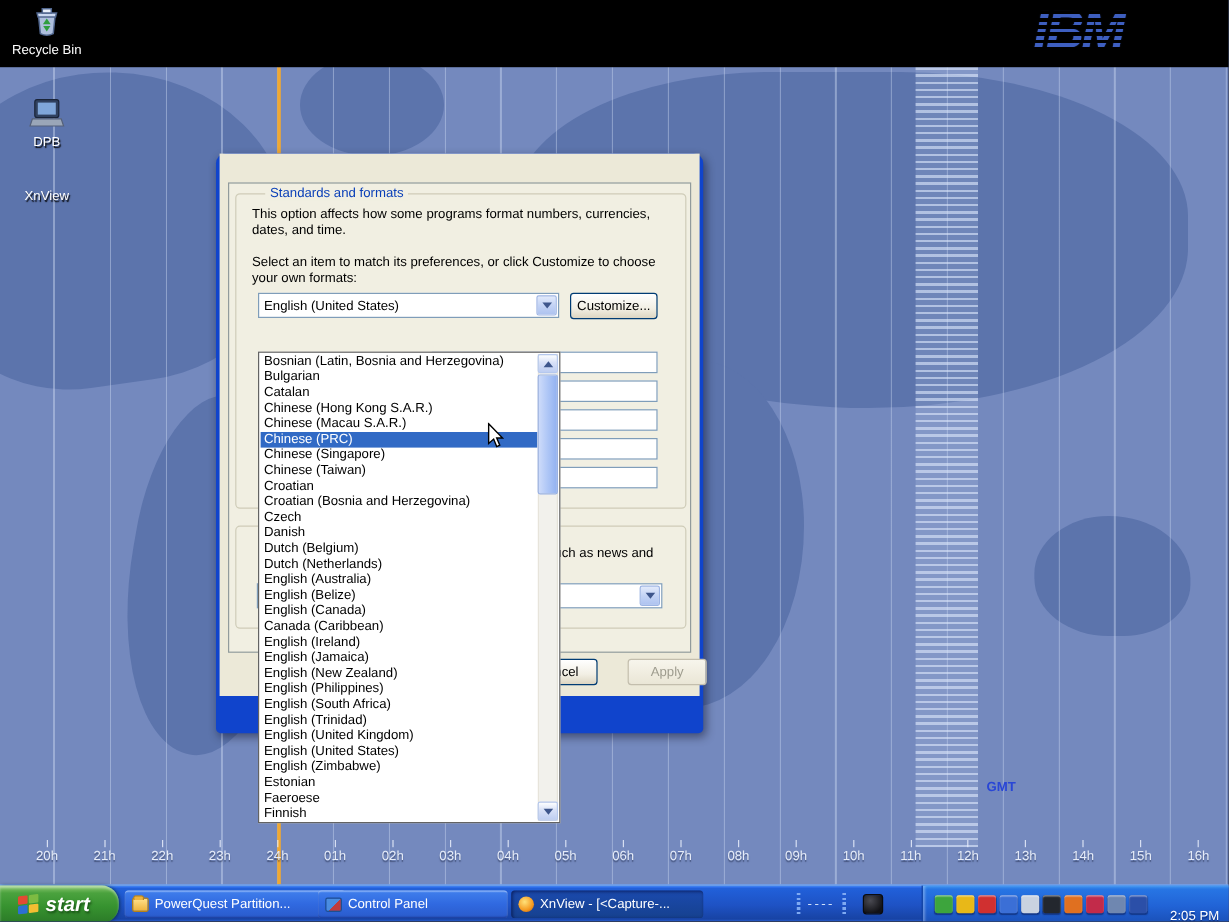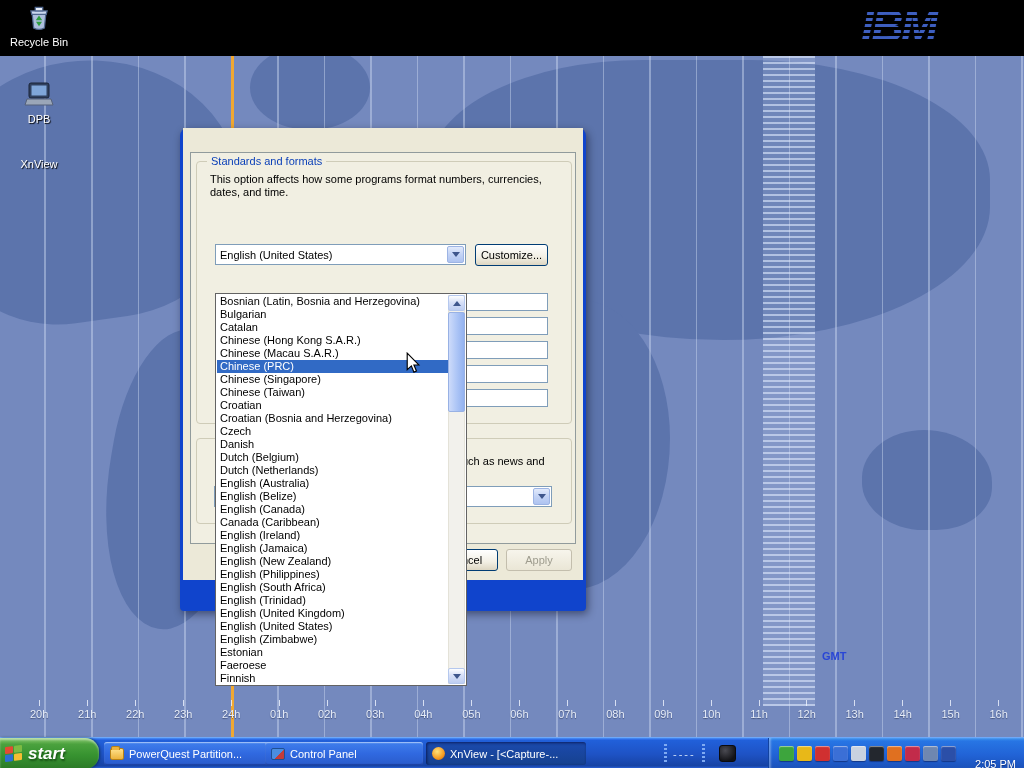--- a/index.html
+++ b/index.html
@@ -52,38 +52,38 @@
   .dlgbody { position:relative; width:400px; height:452px; background:#ECE9D8; font-size:11px; color:#000; }
 
   .tabs { position:absolute; left:9px; top:3px; display:flex; align-items:flex-end; z-index:3; }
   .tab { height:19px; padding:3px 8px 0 8px; margin-right:2px; border:1px solid #919B9C; border-bottom:none;
     border-radius:3px 3px 0 0; background:linear-gradient(180deg,#FCFBF5,#EAE6D4); cursor:pointer; }
   .tab.selected { height:23px; padding-top:4px; background:#F1EFE2; border-top:2px solid #E5902A; position:relative; z-index:4; }
   .tabpage { position:absolute; left:7px; top:24px; width:386px; height:392px;
     border:1px solid #919B9C; background:#F1EFE2; z-index:1; }
 
   .groupbox { position:absolute; border:1px solid #CFCCB8; border-radius:4px; z-index:2; }
-  .grouplabel { position:absolute; top:-7px; left:10px; background:#F1EFE2; padding:0 4px; color:#0A3FB8; }
+  .grouplabel { position:absolute; top:-7px; left:24px; background:#F1EFE2; padding:0 4px; color:#0A3FB8; }
 
   .dlgtext { position:absolute; z-index:2; line-height:13px; }
 
   .combo { position:absolute; height:21px; background:#fff; border:1px solid #7F9DB9; z-index:2;
     display:flex; align-items:center; }
   .combo .val { flex:1; padding-left:4px; white-space:nowrap; overflow:hidden; }
   .combo .drop { width:17px; height:17px; margin:1px; border:1px solid #9DB4E4; border-radius:2px;
     background:linear-gradient(180deg,#E2EAFB,#C3D3F5 50%,#AEC3F0); display:flex; align-items:center; justify-content:center; }
   .arrow-dn { width:0; height:0; border-left:4px solid transparent; border-right:4px solid transparent;
     border-top:5px solid #3E568C; }
   .arrow-up { width:0; height:0; border-left:4px solid transparent; border-right:4px solid transparent;
     border-bottom:5px solid #3E568C; }
 
   .xpbtn { position:absolute; height:22px; border:1px solid #003C74; border-radius:3px; z-index:2;
     background:linear-gradient(180deg,#FFFFFF,#F2EFE4 60%,#DDD6C2); font-size:11px; text-align:center;
     line-height:20px; color:#000; cursor:pointer; }
-  .xpbtn.disabled { border-color:#C3BEAD; color:#9E9C8E; background:linear-gradient(180deg,#F7F5EC,#EAE6D6); cursor:default; }
+  .xpbtn.disabled { border-color:#C3BEAD; color:#9E9C8E; background:linear-gradient(180deg,#F7F5EC,#EAE6D6); cursor:default;margin-left:17px; }
 
   .sampleinput { position:absolute; height:18px; background:#fff; border:1px solid #7F9DB9; z-index:2; }
 
   
   .droplist { position:absolute; left:215px; top:293px; width:252px; height:393px; z-index:12;
     background:#fff; border:1px solid #636363; }
   .rows { position:absolute; left:1px; top:1px; right:18px; bottom:1px; overflow:hidden; }
   .row { height:13px; line-height:13px; font-size:11px; padding-left:3px; white-space:nowrap;
     overflow:hidden; cursor:pointer; color:#000; }
   .row.selected { background:#316AC5; color:#fff; }
@@ -98,21 +98,21 @@
   
   .cursor { position:absolute; left:405px; top:352px; z-index:40; }
 
   
   .taskbar { position:absolute; left:0; bottom:0; width:1024px; height:31px; z-index:30;
     background:linear-gradient(180deg,#4A90F4 0%,#2E6CE8 5%,#2160DA 8%,#1E52C4 55%,#1743A4 93%,#2B60D4 100%);
     border-top:1px solid #6FA8F8; }
   .startbtn { position:absolute; left:0; top:0; height:31px; width:99px; border-radius:0 14px 14px 0;
     background:linear-gradient(180deg,#8FCB73 0%,#4BA23E 20%,#379330 55%,#2B7A27 100%);
     box-shadow:1px 0 3px rgba(0,20,0,.5), inset 0 2px 2px rgba(255,255,255,.4);
-    display:flex; align-items:center; padding-left:5px; cursor:pointer; }
+    display:flex; align-items:center; padding-left:15px; cursor:pointer; }
   .startbtn .txt { color:#fff; font-size:17px; font-weight:bold; font-style:italic;
     text-shadow:1px 2px 2px rgba(0,40,0,.6); margin-left:6px; }
   .flag { width:17px; height:15px; display:grid; grid-template-columns:8px 8px; grid-template-rows:7px 7px;
     gap:1px; transform:skewY(-7deg); }
   .flag i { border-radius:1px; display:block; }
   .f1{background:#E34A33;} .f2{background:#7DBB42;} .f3{background:#2D6FD2;} .f4{background:#F5BE32;}
 
   .taskbtn { position:absolute; top:4px; height:23px; border-radius:3px; color:#fff; font-size:11px;
     display:flex; align-items:center; padding:0 6px; cursor:pointer; overflow:hidden; white-space:nowrap;
     background:linear-gradient(180deg,#5C95F5 0%,#3D7BEA 10%,#3069E0 50%,#2A5BCB 100%);
@@ -216,20 +216,21 @@
   <div class="dialog">
     <div class="dlgbody">
 
       <div class="tabpage"></div>
 
 
       <div class="groupbox" style="left:13px;top:33px;width:376px;height:263px;">
         <span class="grouplabel">Standards and formats</span>
       </div>
       <div class="dlgtext" style="left:27px;top:45px;width:338px;">This option affects how some programs format numbers, currencies, dates, and time.</div>
+      <div class="dlgtext" style="left:27px;top:85px;width:348px;">Select an item to match its preferences, or click Customize to choose your own formats:</div>
 
       <div class="combo" style="left:32px;top:116px;width:251px;">
         <span class="val">English (United States)</span>
         <span class="drop">
             <span class="arrow-dn"></span>
           </span>
       </div>
       <div class="xpbtn" style="left:292px;top:116px;width:73px;">Customize...</div>
 
       <div class="sampleinput" style="left:177px;top:165px;width:188px;"></div>

